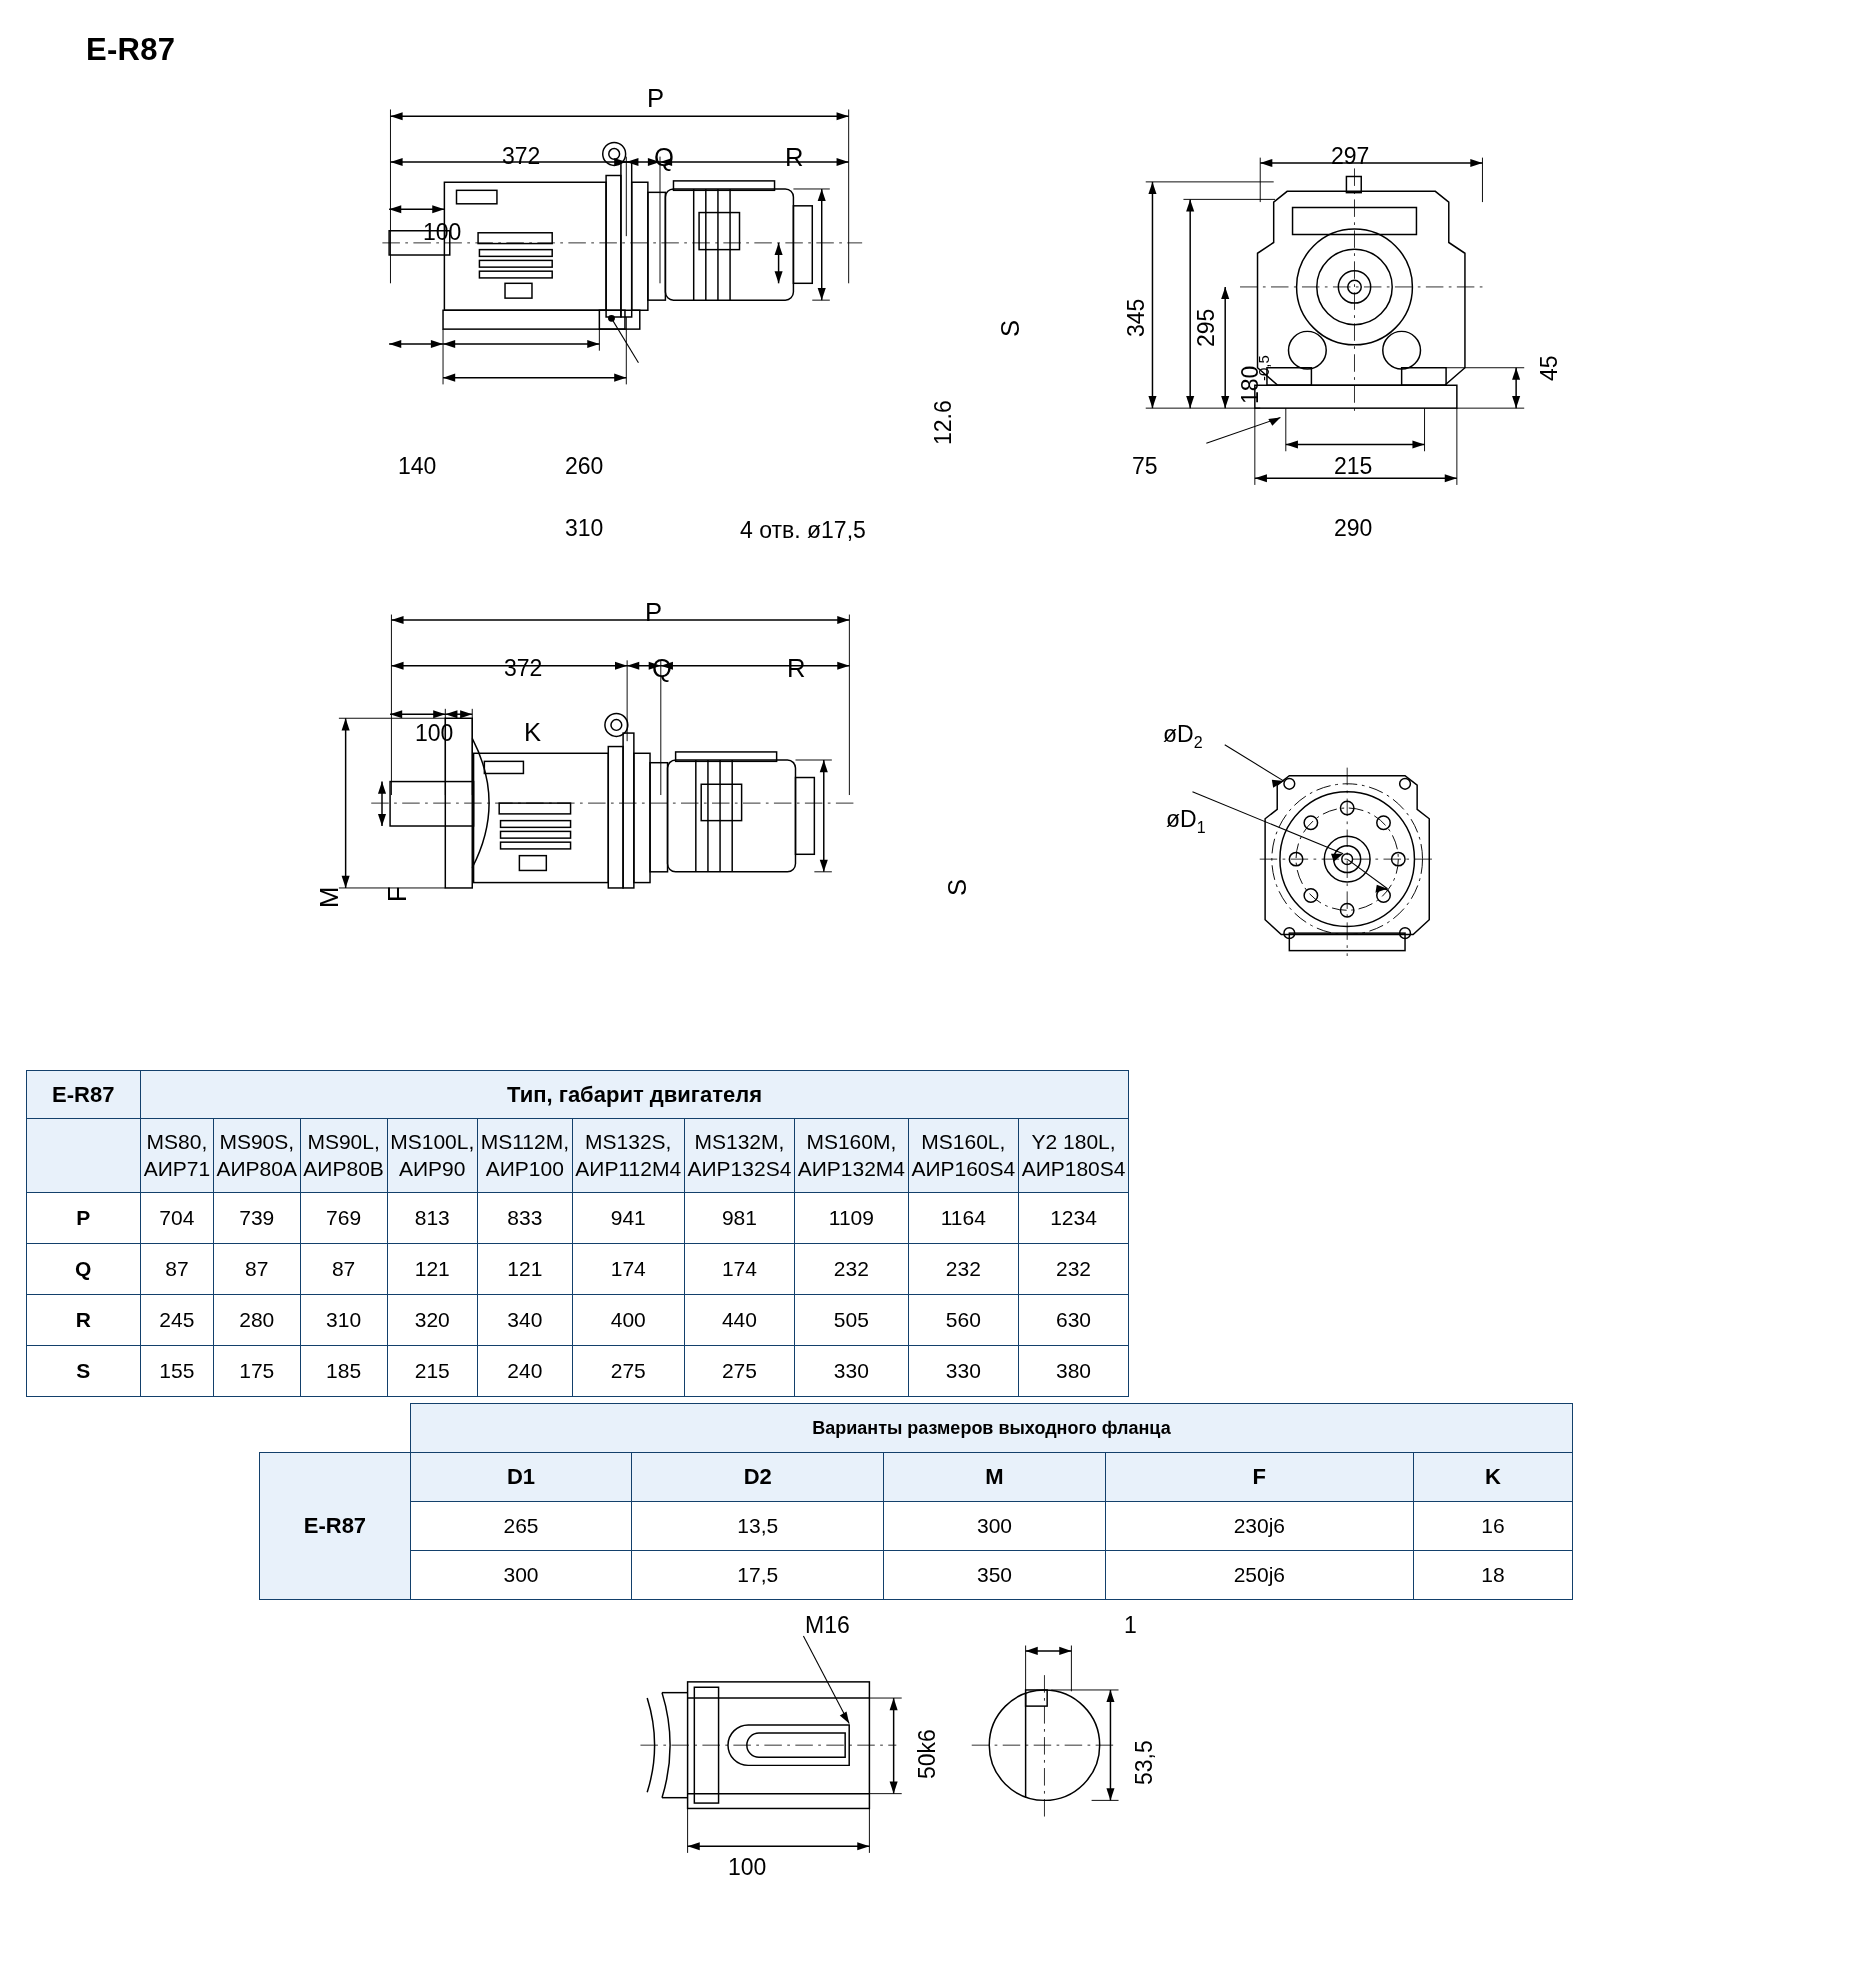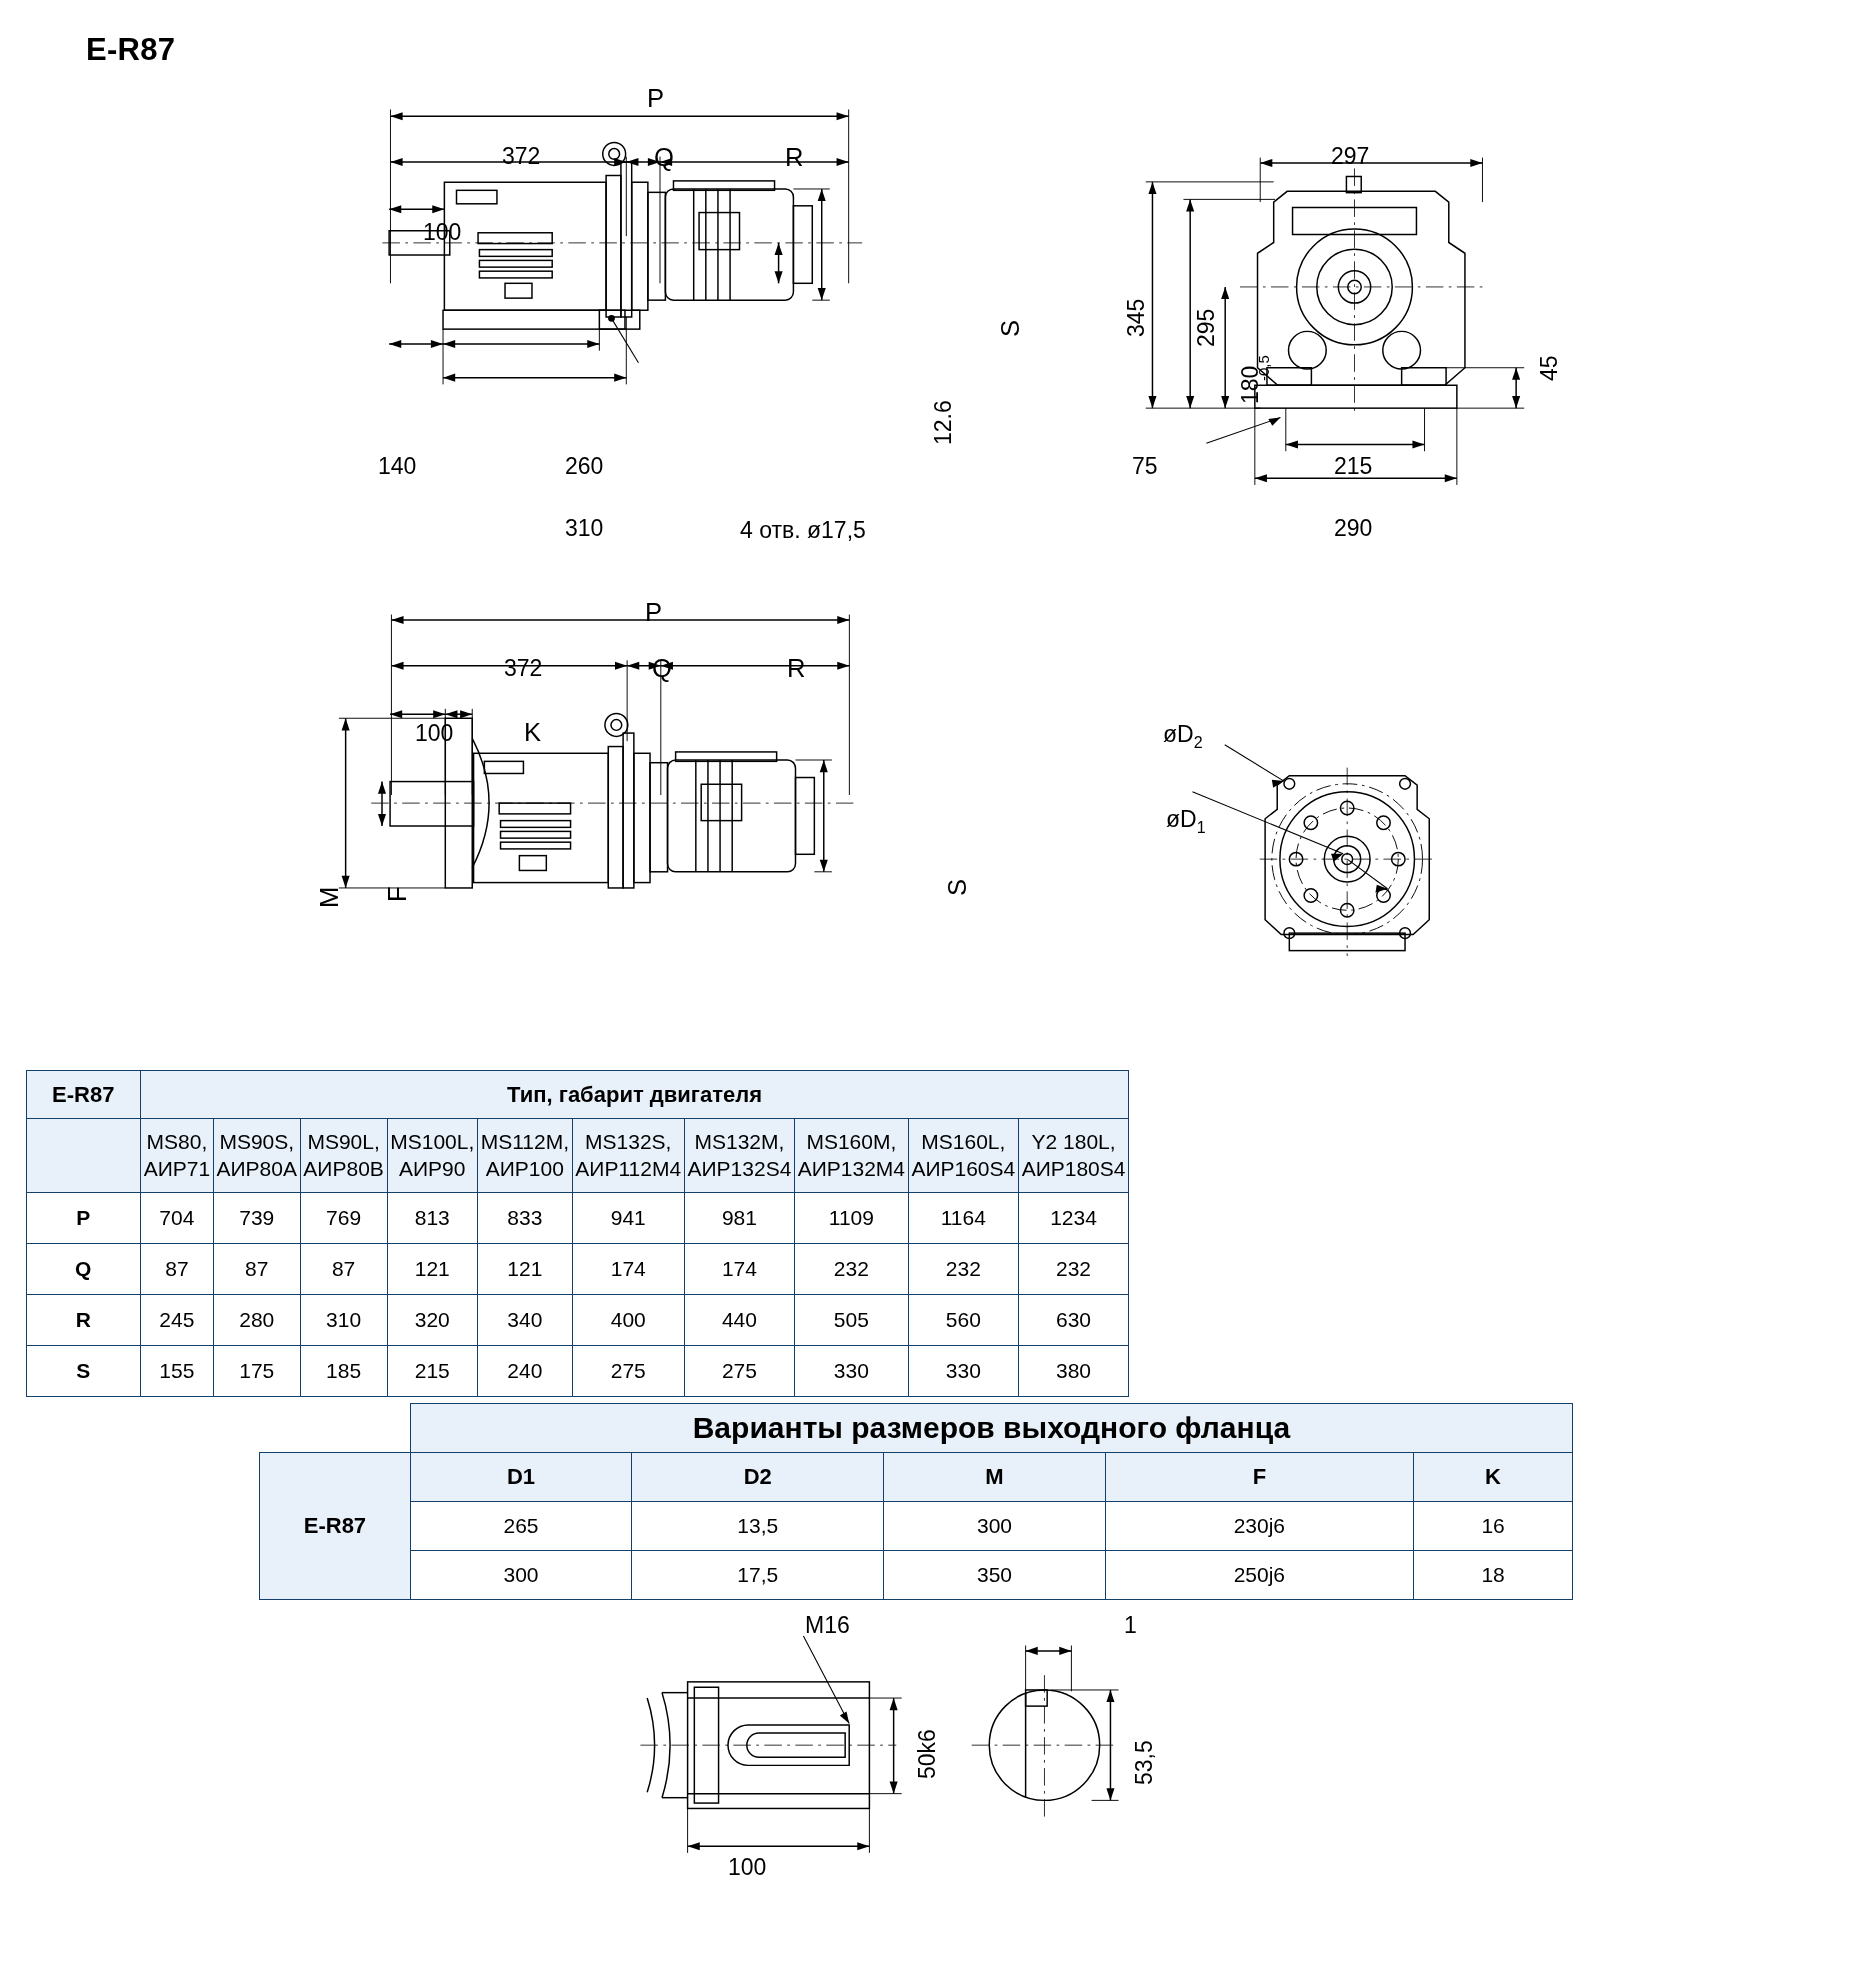--- a/index.html
+++ b/index.html
@@ -70,21 +70,21 @@
   .tbl-main .data-row td { height: 42px; }
   .tbl-main .data-row td.rowlabel {
     font-weight: bold;
     background: #ffffff;
   }
   .tbl-flange { position: absolute; left: 259px; top: 1403px; width: 1314px; }
   .tbl-flange td { height: 40px; }
   .tbl-flange .hdr td {
     background: #e8f1fa;
     font-weight: bold;
-    font-size: 30px;
+    font-size: 18px;
     text-align: center;
   }
   .tbl-flange .sub td {
     background: #e8f1fa;
     font-weight: bold;
     font-size: 22px;
   }
   .tbl-flange td.namecell {
     font-weight: bold;
     font-size: 22px;
@@ -187,21 +187,21 @@
     </g>
   </svg>
 
   <div class="lbl" style="left:647px; top:84px; font-size:25.6px;">P</div>
   <div class="lbl" style="left:502px; top:143px;">372</div>
   <div class="lbl" style="left:654px; top:143px; font-size:25.6px;">Q</div>
   <div class="lbl" style="left:785px; top:143px; font-size:25.6px;">R</div>
   <div class="lbl" style="left:423px; top:219px;">100</div>
   <div class="lbl vert" style="left:996px; top:337px; font-size:25.6px;">S</div>
   <div class="lbl vert" style="left:930px; top:445px;">12.6</div>
-  <div class="lbl" style="left:378px; top:453px;">140</div>
+  <div class="lbl" style="left:398px; top:453px;">140</div>
   <div class="lbl" style="left:565px; top:453px;">260</div>
   <div class="lbl" style="left:565px; top:515px;">310</div>
   <div class="lbl" style="left:740px; top:517px;">4 отв. ø17,5</div>
 
   <svg class="abs" style="left:1105px; top:128px;" width="499" height="431" viewBox="0 0 740 640">
     <g fill="none" stroke="#000" stroke-width="2.2">
 
       <line x1="230" y1="52" x2="560" y2="52"></line>
       <path d="M230 52 l18 -6 v12 z" fill="#000" stroke="none"></path>
       <path d="M560 52 l-18 -6 v12 z" fill="#000" stroke="none"></path>

